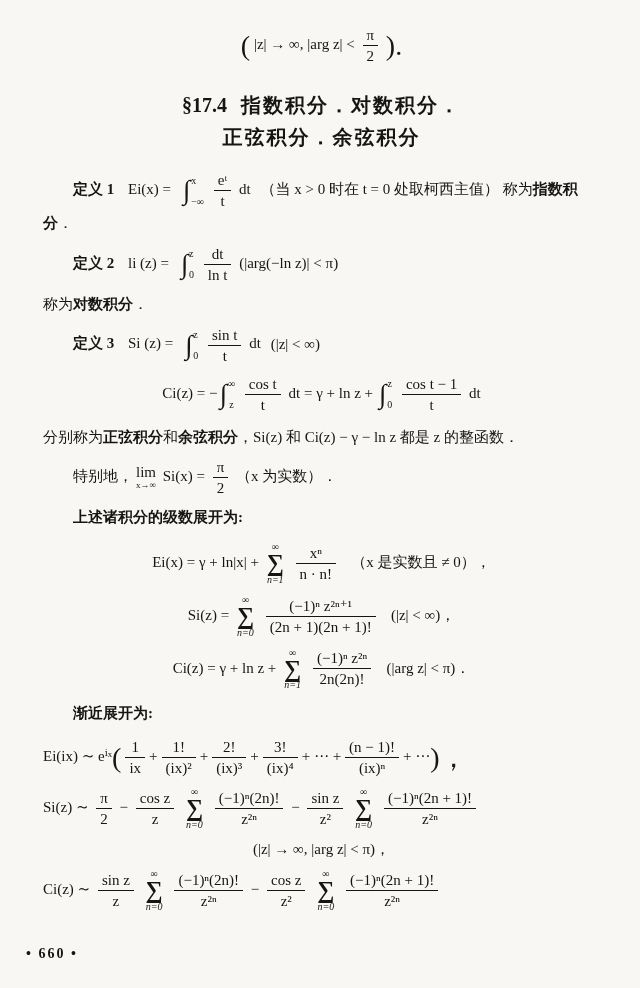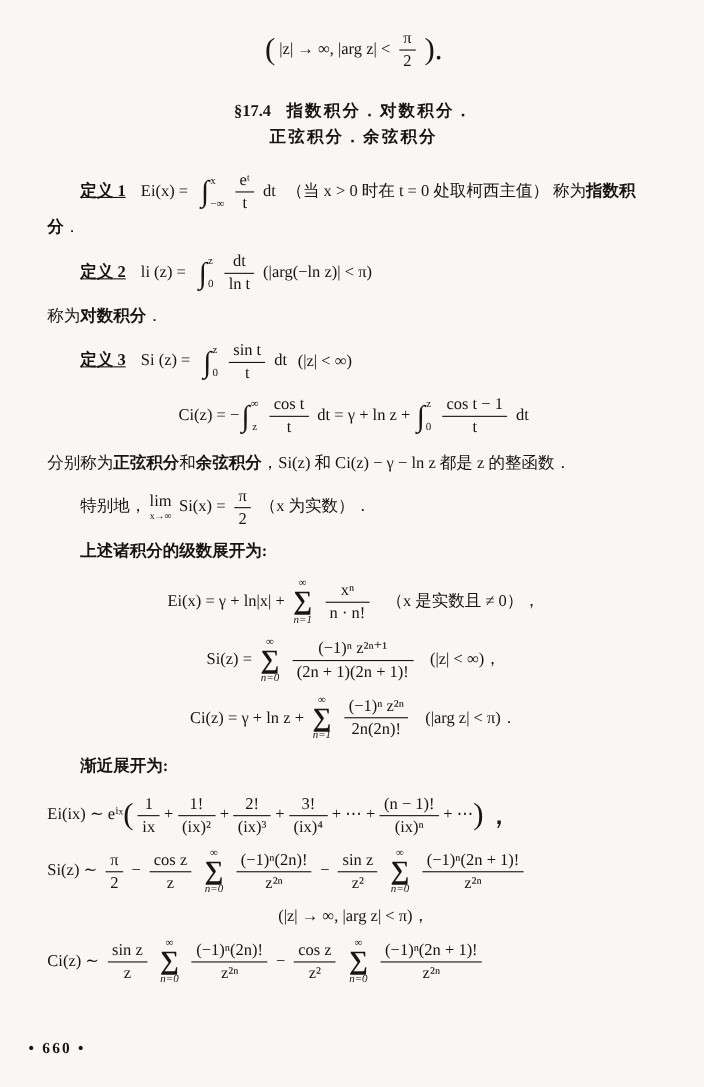--- a/index.html
+++ b/index.html
@@ -12,21 +12,21 @@
   .page {
     position: relative; box-sizing: border-box;
     width: 640px; height: 988px;
     padding: 20px 40px 0 43px;
   }
   .center { text-align: center; }
   .b { font-weight: bold; }
   .para { margin: 7px 0; line-height: 1.85; }
   .indent { text-indent: 2em; }
   .display { margin: 10px 0; line-height: 1.3; }
-  .deflabel { font-weight: bold; margin-right: 10px; text-decoration: underline; }
+  .deflabel { font-weight: bold; margin-right: 10px; }
   .gapr { margin-right: 6px; }
 
   
   .frac { display: inline-block; vertical-align: middle; text-align: center;
           margin: 0 4px; line-height: 1.2; text-indent: 0; }
   .frac .num { display: block; border-bottom: 1.4px solid #171513; padding: 0 4px 1px; }
   .frac .den { display: block; padding: 1px 4px 0; }
 
   
   .intg { display: inline-flex; align-items: center; vertical-align: middle;
@@ -43,21 +43,21 @@
   .sum .ssym { font-size: 24px; font-weight: bold; line-height: 0.95; }
   .sum .sbot { font-size: 10px; font-style: italic; }
 
   
   .limop { display: inline-flex; flex-direction: column; align-items: center;
            vertical-align: middle; line-height: 1; margin: 0 3px; text-indent: 0; }
   .limop .lbot { font-size: 9px; margin-top: 1px; }
 
   .bigp { font-size: 28px; vertical-align: middle; line-height: 1; }
 
-  .heading { text-align: center; font-weight: bold; font-size: 15px;
+  .heading { text-align: center; font-weight: bold; font-size: 20px;
              letter-spacing: 2px; line-height: 1.6; margin: 24px 0 18px; }
   .heading .hnum { margin-right: 14px; letter-spacing: 0; }
 
   .intro-formula { margin: 6px 0 0; }
 
   .footer { position: absolute; left: 26px; bottom: 26px;
             font-weight: bold; letter-spacing: 2px; font-size: 14px; }
 </style>
 </head>
 <body>

